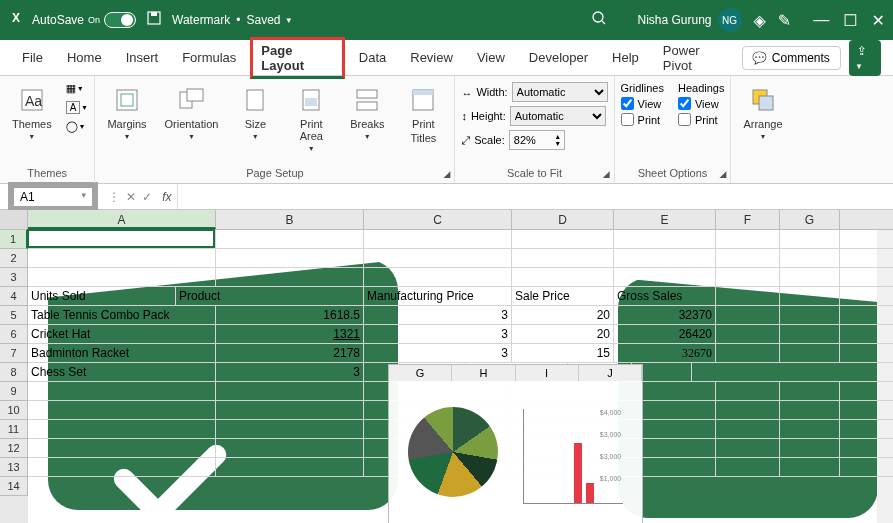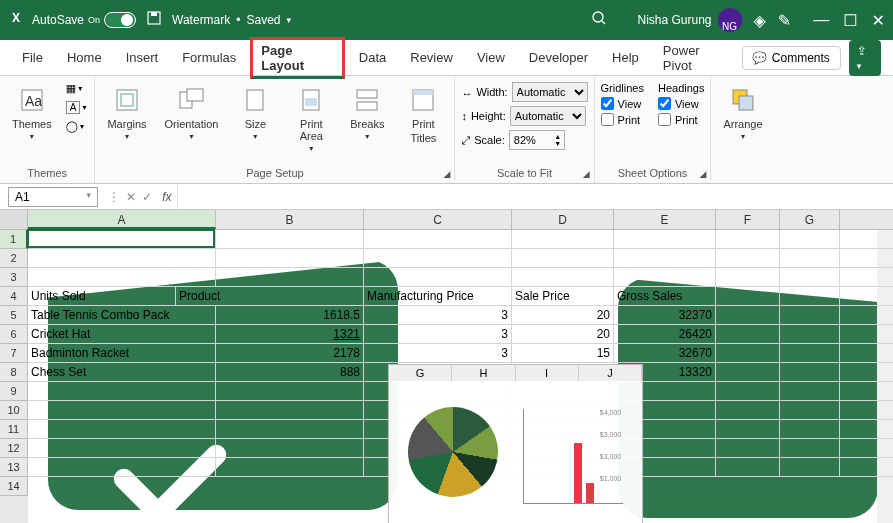--- a/index.html
+++ b/index.html
@@ -6,21 +6,21 @@
     body { width: 893px; height: 523px; overflow: hidden; background: #fff; }
     
     .title-bar { background: #1d6f42; height: 40px; display: flex; align-items: center; padding: 0 8px; color: #fff; }
     .title-bar .icon { margin-right: 6px; }
     .autosave-toggle { display: flex; align-items: center; gap: 4px; margin-right: 10px; font-size: 12px; }
     .toggle-switch { width: 32px; height: 16px; background: #2a8754; border-radius: 8px; position: relative; border: 1px solid #fff; }
     .toggle-switch::after { content: ''; position: absolute; width: 12px; height: 12px; background: #fff; border-radius: 50%; top: 1px; right: 2px; }
     .title-center { flex: 1; display: flex; align-items: center; justify-content: flex-start; gap: 6px; font-size: 12px; margin-left: 10px; }
     .title-right { display: flex; align-items: center; gap: 12px; }
     .title-right .user { display: flex; align-items: center; gap: 6px; font-size: 12px; }
-    .avatar { width: 24px; height: 24px; border-radius: 50%; background: #4c1d95; display: flex; align-items: flex-end; justify-content: center; font-size: 10px; }
+    .avatar { width: 24px; height: 24px; border-radius: 50%; background: #0f766e; display: flex; align-items: center; justify-content: center; font-size: 10px; }
     .win-btns { display: flex; gap: 14px; margin-left: 10px; }
     .win-btn { cursor: pointer; }
     
     .tabs-bar { height: 36px; display: flex; align-items: center; padding: 0 12px; gap: 4px; border-bottom: 1px solid #d0d0d0; background: #fff; }
     .tabs-bar .tab { padding: 6px 10px; font-size: 13px; cursor: pointer; color: #333; }
     .tabs-bar .tab.active { border-bottom: 3px solid #1d6f42; font-weight: 600; }
     .tabs-right { margin-left: auto; display: flex; gap: 8px; align-items: center; }
     .comments-btn { border: 1px solid #ccc; border-radius: 4px; padding: 4px 10px; font-size: 12px; display: flex; align-items: center; gap: 4px; }
     .share-btn { background: #1d6f42; color: #fff; padding: 4px 8px; border-radius: 4px; font-size: 12px; }
     
@@ -32,29 +32,29 @@
     .ribbon-group-label { text-align: center; font-size: 11px; color: #555; padding-top: 2px; }
     .ribbon-btn { display: flex; flex-direction: column; align-items: center; justify-content: flex-start; padding: 4px 6px; font-size: 11px; color: #333; cursor: pointer; gap: 2px; min-width: 50px; }
     .ribbon-btn .ico { width: 32px; height: 32px; display: flex; align-items: center; justify-content: center; }
     .ribbon-btn-small { display: flex; align-items: center; gap: 2px; font-size: 11px; padding: 2px; }
     .theme-sub { display: flex; flex-direction: column; gap: 2px; }
     .dialog-launcher { position: absolute; bottom: 4px; right: 4px; font-size: 9px; color: #555; }
     
     .scale-group { display: flex; flex-direction: column; gap: 4px; padding-top: 2px; }
     .scale-row { display: flex; align-items: center; gap: 4px; font-size: 11px; }
     .scale-row select, .scale-row .spinner { border: 1px solid #b0b0b0; font-size: 11px; height: 20px; }
-    .scale-row select { width: 76px; }
+    .scale-row select { width: 96px; }
     .spinner { width: 56px; display: flex; align-items: center; padding: 0 4px; justify-content: space-between; }
     
     .sheet-opts { display: flex; gap: 14px; padding-top: 2px; }
     .sheet-col { display: flex; flex-direction: column; gap: 3px; font-size: 11px; }
     .sheet-col label { display: flex; align-items: center; gap: 4px; }
     
     .formula-bar { height: 26px; display: flex; align-items: center; border-bottom: 1px solid #c8c8c8; background: #fff; font-size: 12px; }
-    .name-box { width: 90px; border: 1px solid #a3a3a3; padding: 2px 6px; margin-left: 8px; display: flex; justify-content: space-between; align-items: flex-start; }
+    .name-box { width: 90px; border: 6px solid #a3a3a3; padding: 2px 6px; margin-left: 8px; display: flex; justify-content: space-between; align-items: flex-start; }
     .fx-icons { padding: 0 10px; display: flex; gap: 6px; color: #888; }
     .fx-label { font-style: italic; color: #555; }
     
     .grid-container { position: relative; height: 313px; overflow: hidden; }
     .col-headers { display: flex; height: 20px; background: #e8e8e8; border-bottom: 1px solid #bbb; font-size: 12px; }
     .corner { width: 28px; border-right: 1px solid #bbb; background: #ddd; }
     .col-h { border-right: 1px solid #bbb; text-align: center; line-height: 20px; color: #333; }
     .col-h.active { background: #d4e8d4; border-bottom: 2px solid #1d6f42; }
     
     .grid-body { display: flex; height: 293px; position: relative; }
@@ -450,27 +450,26 @@
           <div class="cell num" style="width: 102px;">20</div>
           <div class="cell num" style="width: 102px;">26420</div>
           <div class="cell" style="width: 64px;"></div>
           <div class="cell" style="width: 60px;"></div>
         </div>
         <div class="cell-row">
           <div class="cell" style="width: 188px;">Badminton Racket</div>
           <div class="cell num" style="width: 148px;">2178</div>
           <div class="cell num" style="width: 148px;">3</div>
           <div class="cell num" style="width: 102px;">15</div>
-          <div class="cell num" style="width: 102px;">32670</div>
+          <div class="cell num" style="width: 102px; font-family: Liberation Serif, serif;">32670</div>
           <div class="cell" style="width: 64px;"></div>
           <div class="cell" style="width: 60px;"></div>
         </div>
         <div class="cell-row">
           <div class="cell" style="width: 188px;">Chess Set</div>
-          <div class="cell num" style="width: 148px;">888</div>
           <div class="cell num" style="width: 148px;">3</div>
           <div class="cell num" style="width: 102px;">15</div>
           <div class="cell num" style="width: 102px;">13320</div>
           <div class="cell" style="width: 64px;"></div>
           <div class="cell" style="width: 60px;"></div>
         </div>
         <div class="cell-row">
           <div class="cell" style="width: 188px;"></div>
           <div class="cell" style="width: 148px;"></div>
           <div class="cell" style="width: 148px;"></div>

